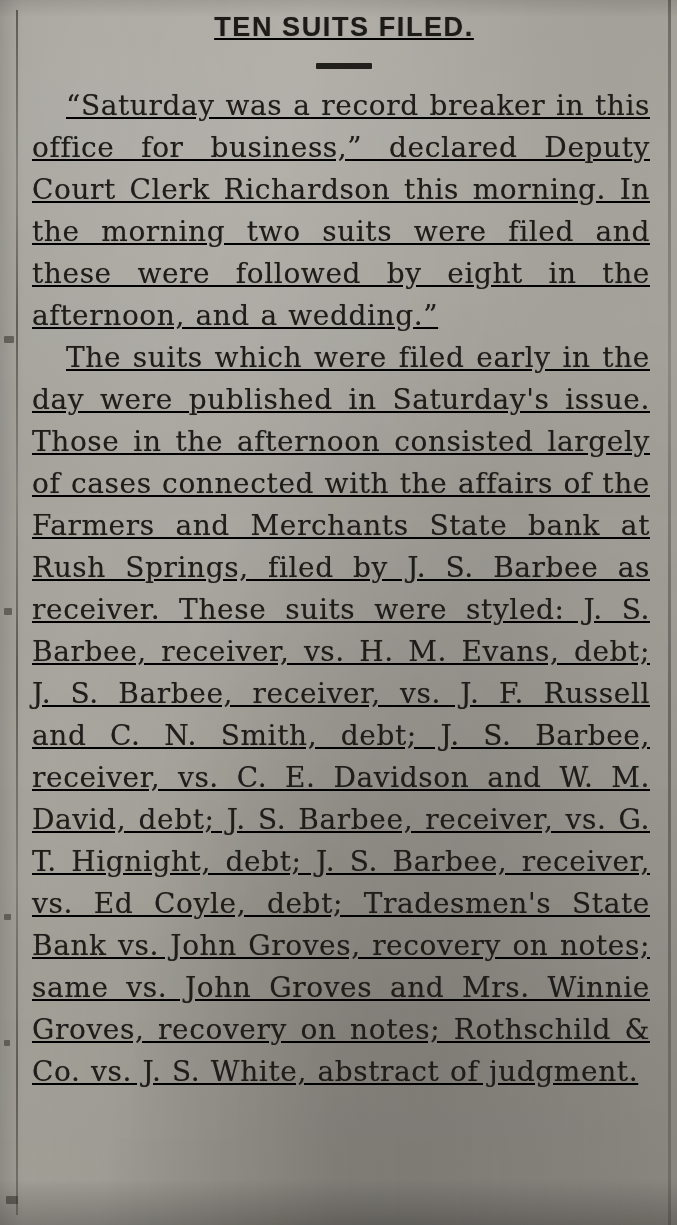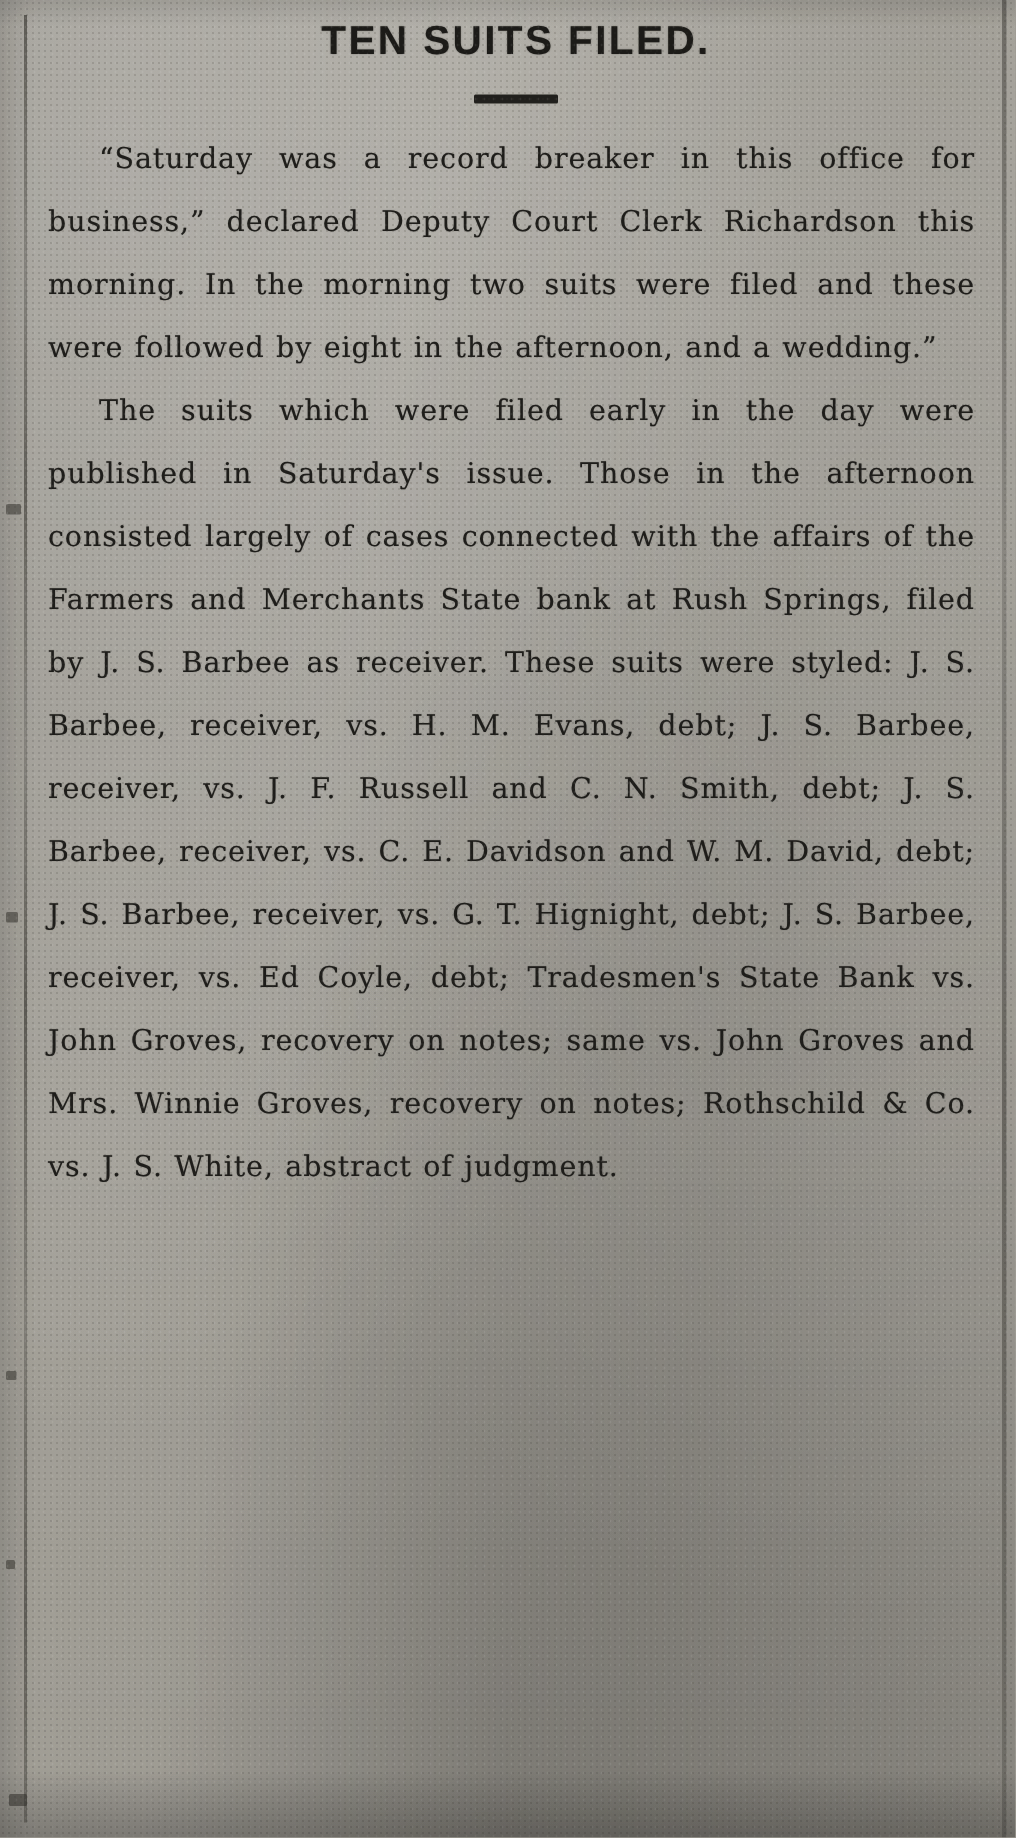--- a/index.html
+++ b/index.html
@@ -87,20 +87,21 @@
     background: rgba(55,53,48,0.55);
     border-radius: 1px;
   }
 
   #column {
     position: absolute;
     left: 24px;
     top: 0;
     width: 640px;
     height: 1094px;
+    text-decoration: underline;
   }
 
   
   #headline {
     margin: 12px 0 0 0;
     text-align: center;
     font-family: "Liberation Sans", sans-serif;
     font-weight: bold;
     font-size: 27px;
     letter-spacing: 1.6px;
@@ -111,21 +112,21 @@
     width: 56px;
     height: 6px;
     margin: 20px auto 16px auto;
     background: #23221f;
     border-radius: 1px;
   }
 
   
   .body-text {
     font-family: "DejaVu Serif", serif;
-    font-size: 19px;
+    font-size: 28px;
     line-height: 42px;
     color: #201f1c;
     text-align: justify;
     text-justify: inter-word;
     letter-spacing: 0.6px;
     word-spacing: 1px;
     padding: 0 14px 0 8px;
     margin: 0;
     text-shadow: 0 0 0.7px rgba(32,31,28,0.45);
   }

